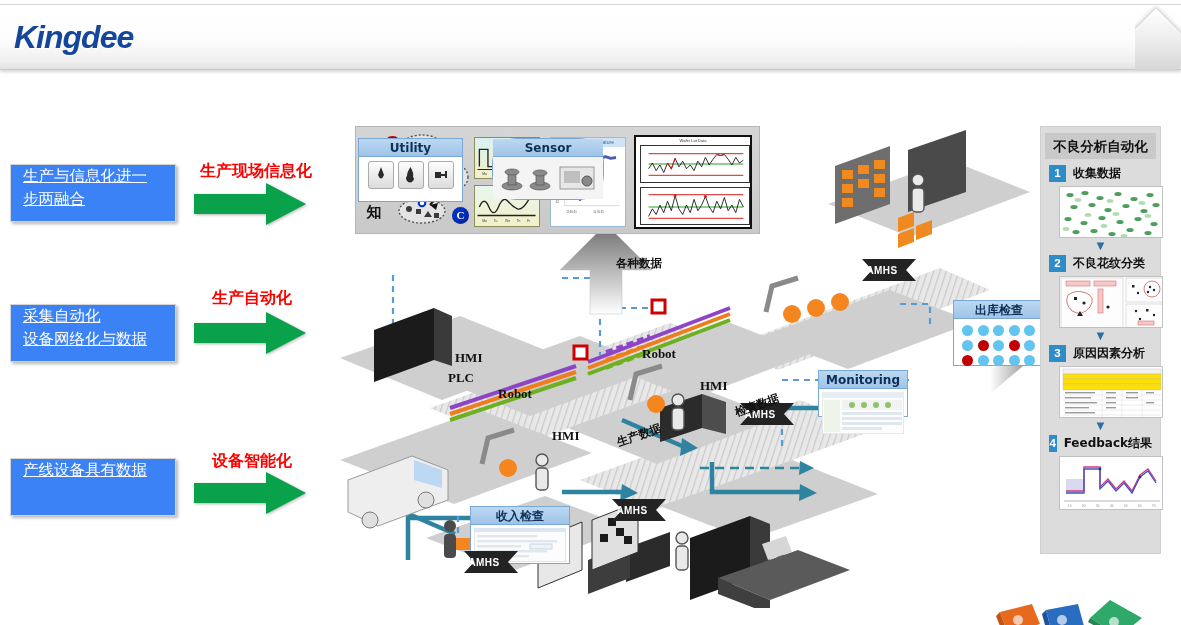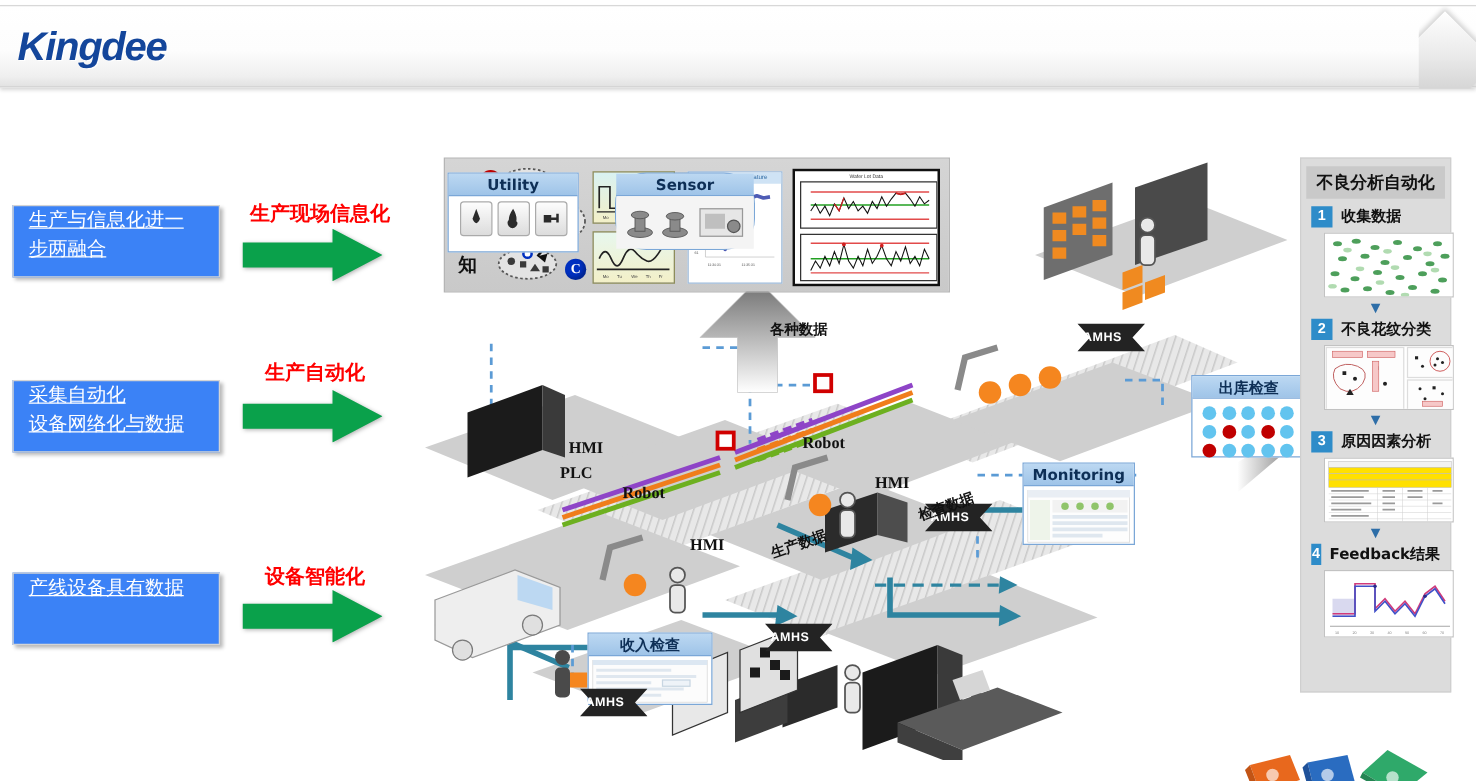--- a/index.html
+++ b/index.html
@@ -568,21 +568,21 @@
             <rect x="38" y="12" width="8" height="12"></rect>
             <ellipse cx="42" cy="12" rx="7" ry="3"></ellipse>
         </g>
         <rect x="62" y="6" width="34" height="22" fill="#e6e6e6" stroke="#999"></rect>
         <rect x="66" y="10" width="16" height="12" fill="#bfbfbf"></rect>
         <circle cx="89" cy="20" r="5" fill="#8a8a8a" stroke="#555"></circle>
       </svg>
     </div>
   </div>
 
-  <div class="blue-card" style="left:488px; top:262px; width:90px; height:66px;">
+  <div class="blue-card" style="left:488px; top:262px; width:90px; height:47px;">
     <div class="bc-head">Monitoring</div>
     <div style="padding:3px;">
       <svg width="82" height="42" viewBox="0 0 82 42">
         <rect width="82" height="42" fill="#fdfdfd" stroke="#d2d2d2"></rect>
         <rect x="0" y="0" width="82" height="6" fill="#e9eef4"></rect>
         <rect x="2" y="8" width="16" height="32" fill="#eef4ea"></rect>
         <rect x="20" y="8" width="60" height="10" fill="#f2f2f2"></rect>
         <g fill="#8fc46a">
             <circle cx="30" cy="13" r="3"></circle>
             <circle cx="42" cy="13" r="3"></circle>

